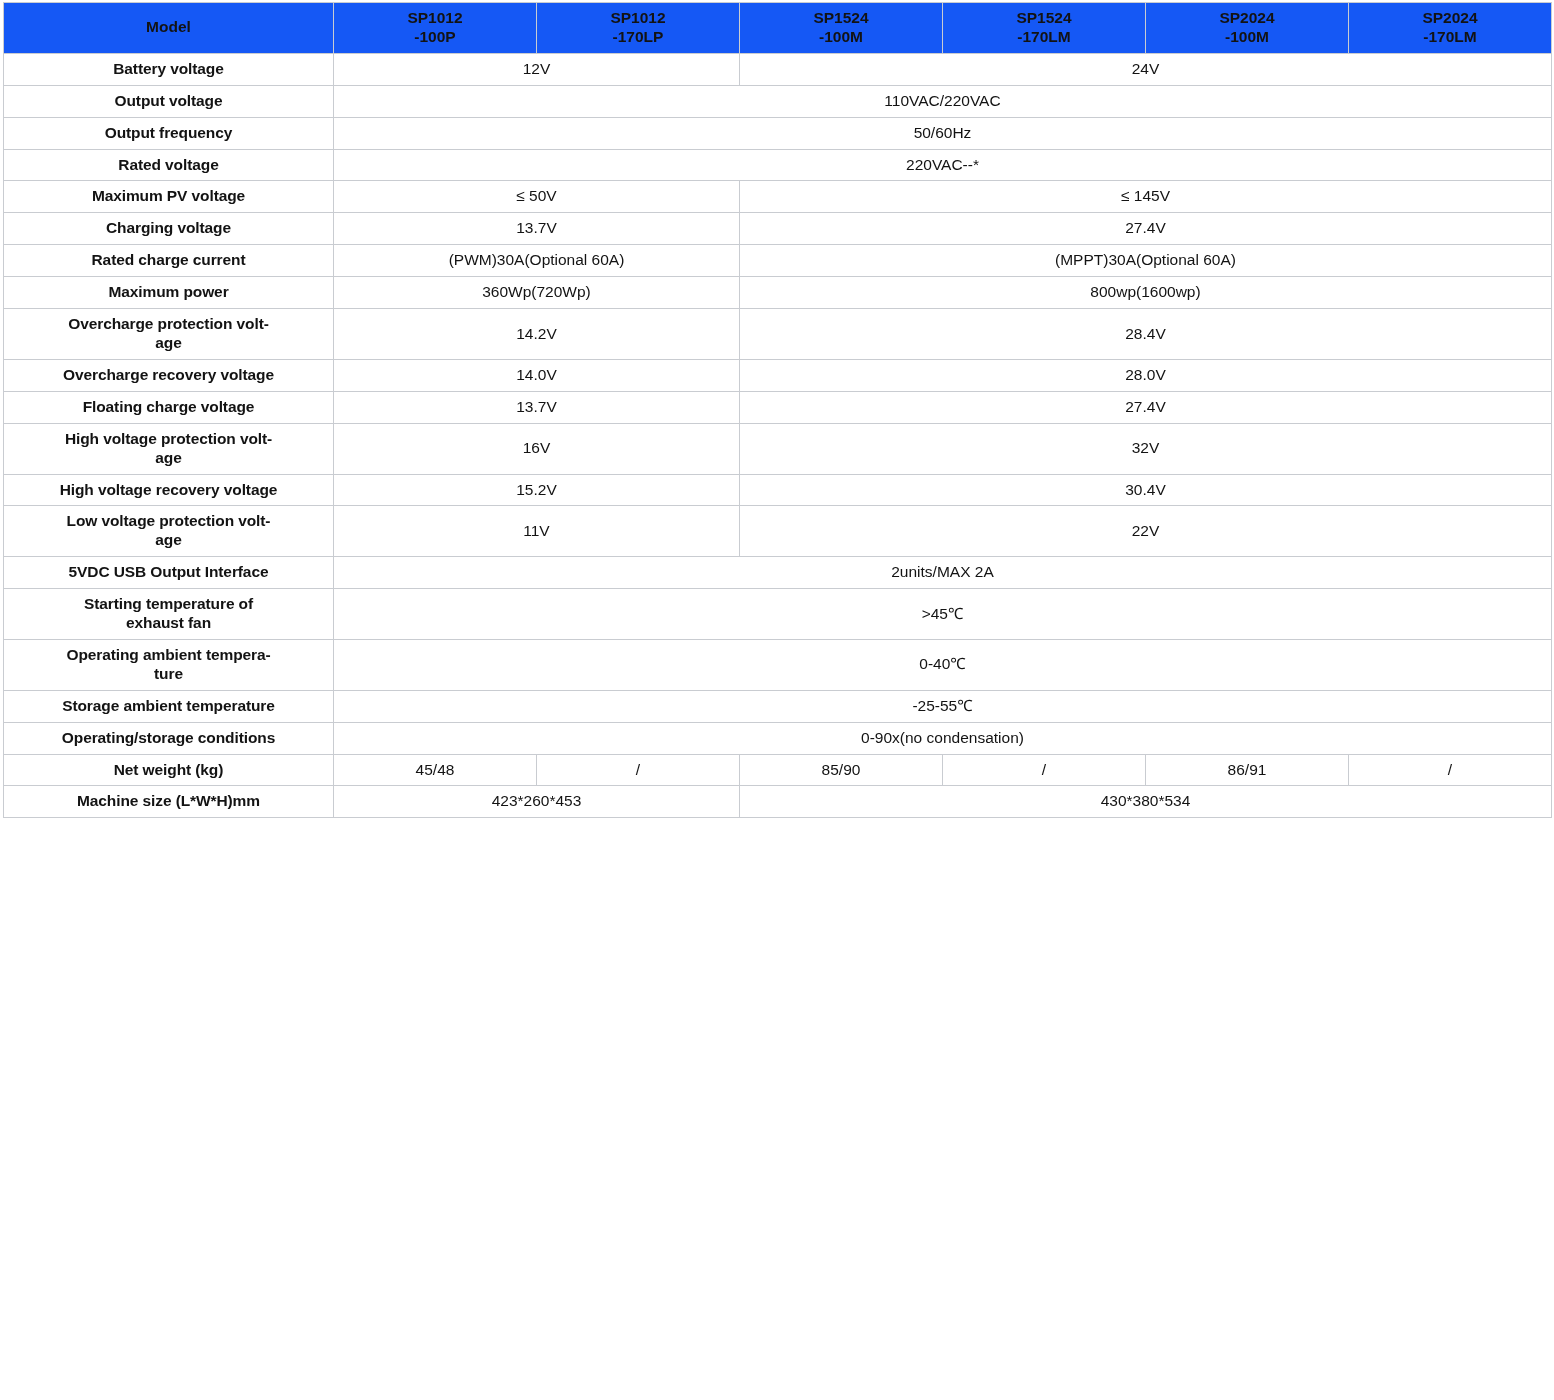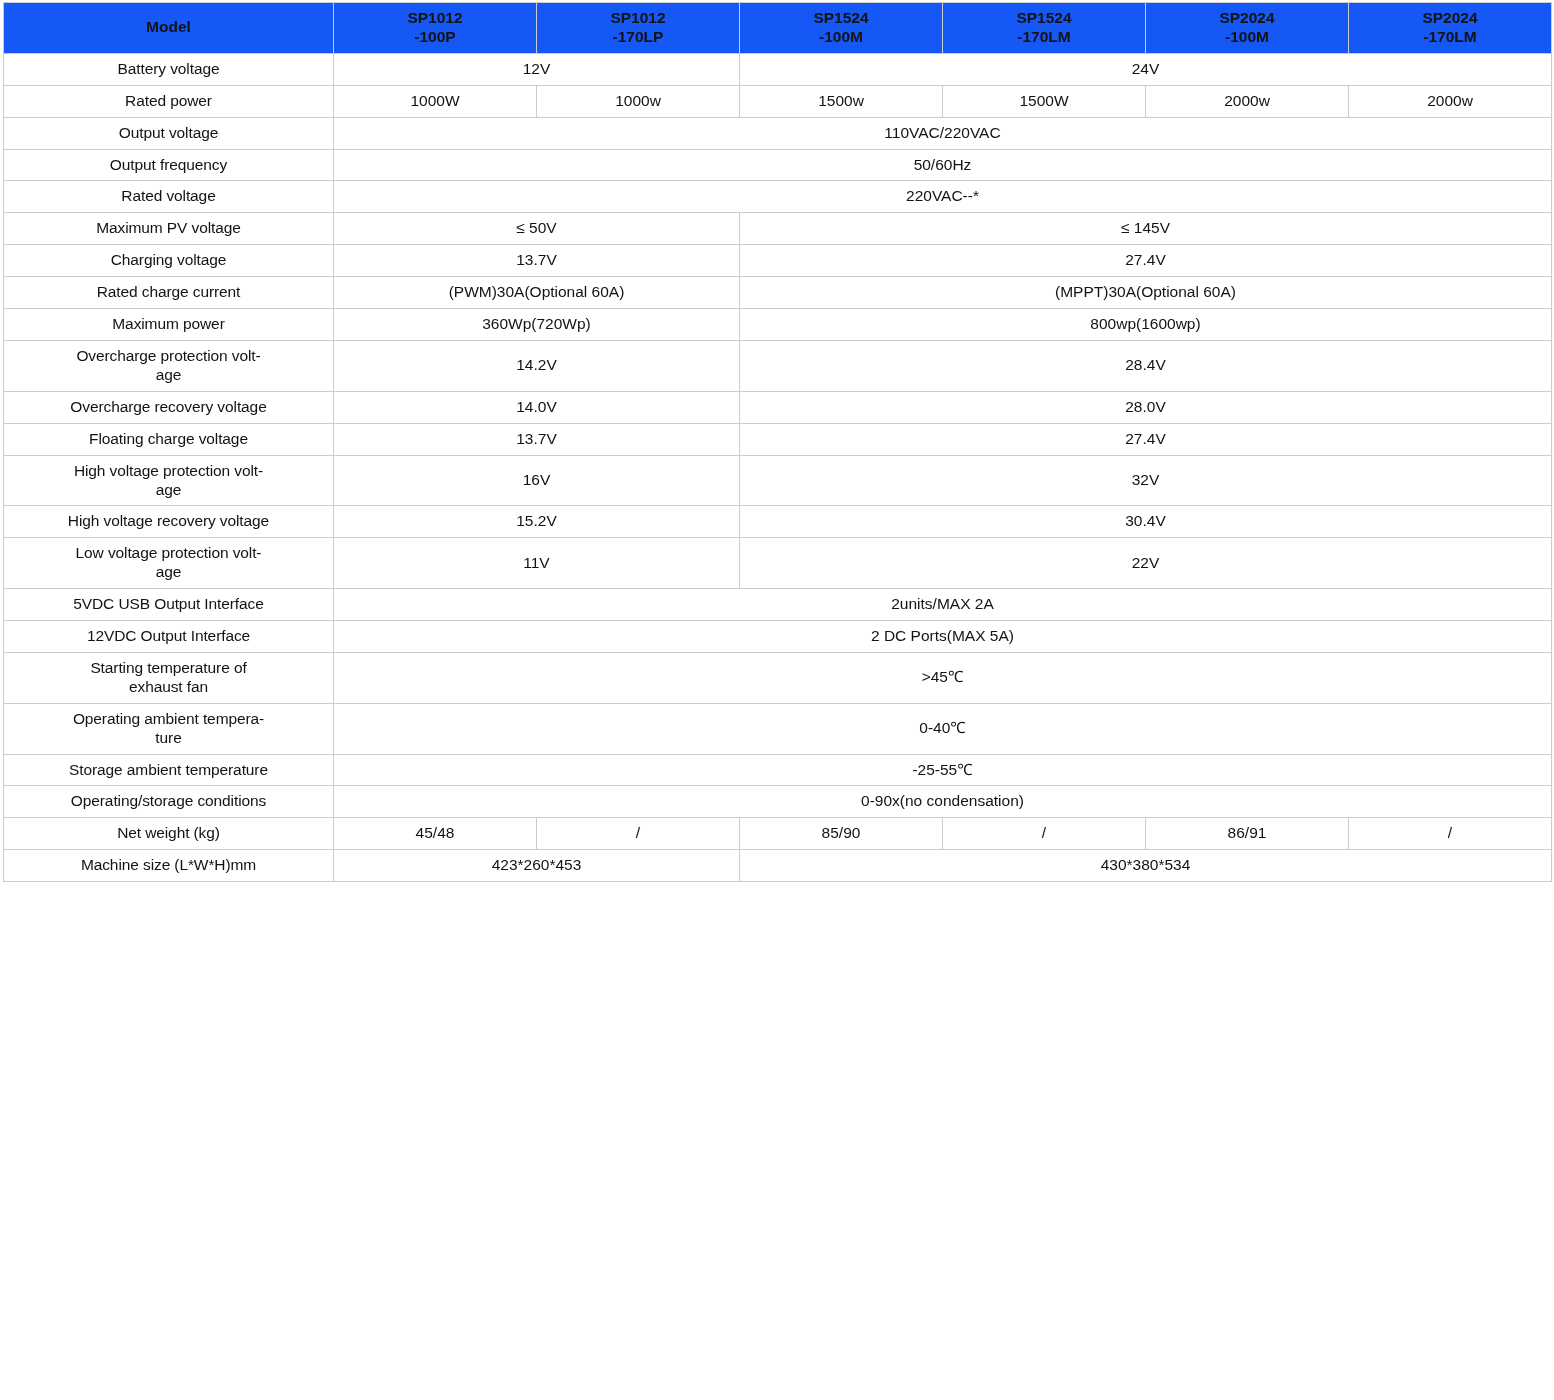--- a/index.html
+++ b/index.html
@@ -40,21 +40,21 @@
     font-size: 16px;
     border: 1px solid #1558f5;
     padding: 10px 4px;
     line-height: 1.25;
   }
   thead th.model-head {
     text-align: center;
   }
   td.rowlabel {
     text-align: left;
-    font-weight: normal;
+    font-weight: bold;
     font-size: 16.5px;
     padding-left: 16px;
     color: #0d0d0d;
     letter-spacing: -0.1px;
   }
   .twoline {
     white-space: pre-line;
   }
   col.c-label { width: 330px; }
   col.c-m { width: 203px; }
@@ -90,29 +90,20 @@
 -170LM</th>
         </tr>
     </thead>
     <tbody id="tbody">
         <tr>
           <td class="rowlabel twoline">Battery voltage</td>
           <td class="twoline" colspan="2">12V</td>
           <td class="twoline" colspan="4">24V</td>
         </tr>
         <tr>
-          <td class="rowlabel twoline">Rated power</td>
-          <td class="twoline">1000W</td>
-          <td class="twoline">1000w</td>
-          <td class="twoline">1500w</td>
-          <td class="twoline">1500W</td>
-          <td class="twoline">2000w</td>
-          <td class="twoline">2000w</td>
-        </tr>
-        <tr>
           <td class="rowlabel twoline">Output voltage</td>
           <td class="twoline" colspan="6">110VAC/220VAC</td>
         </tr>
         <tr>
           <td class="rowlabel twoline">Output frequency</td>
           <td class="twoline" colspan="6">50/60Hz</td>
         </tr>
         <tr>
           <td class="rowlabel twoline">Rated voltage</td>
           <td class="twoline" colspan="6">220VAC--*</td>
@@ -166,24 +157,20 @@
         </tr>
         <tr>
           <td class="rowlabel twoline">Low voltage protection volt-
 age</td>
           <td class="twoline" colspan="2">11V</td>
           <td class="twoline" colspan="4">22V</td>
         </tr>
         <tr>
           <td class="rowlabel twoline">5VDC USB Output Interface</td>
           <td class="twoline" colspan="6">2units/MAX 2A</td>
-        </tr>
-        <tr>
-          <td class="rowlabel twoline">12VDC Output Interface</td>
-          <td class="twoline" colspan="6">2 DC Ports(MAX 5A)</td>
         </tr>
         <tr>
           <td class="rowlabel twoline">Starting temperature of
 exhaust fan</td>
           <td class="twoline" colspan="6">&gt;45℃</td>
         </tr>
         <tr>
           <td class="rowlabel twoline">Operating ambient tempera-
 ture</td>
           <td class="twoline" colspan="6">0-40℃</td>

